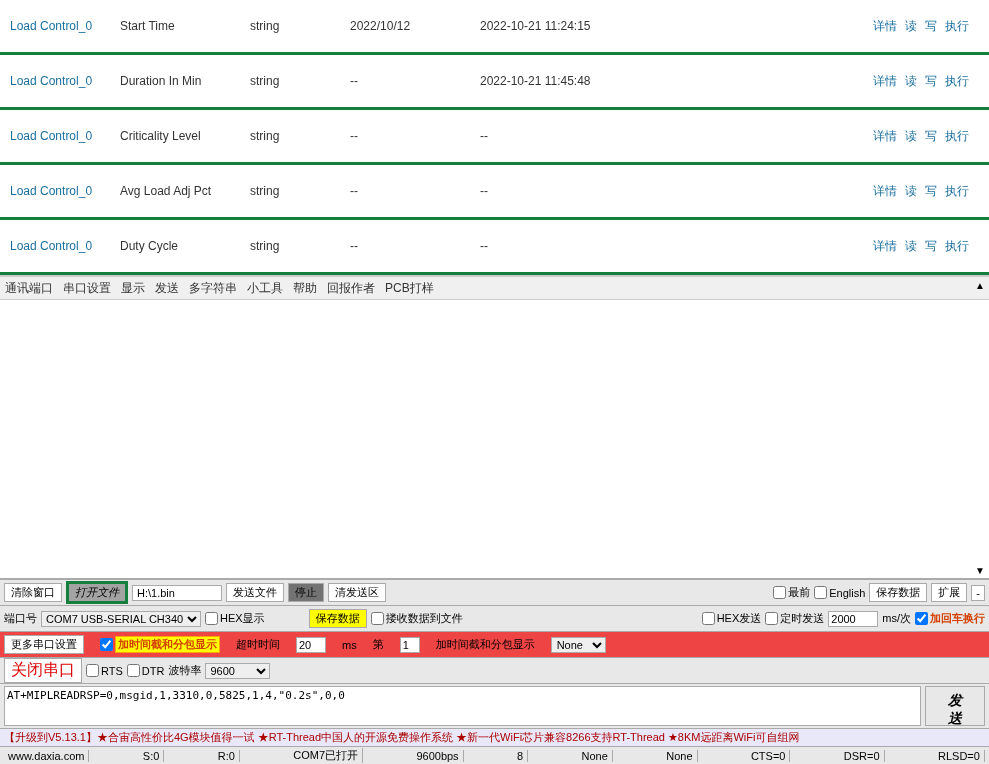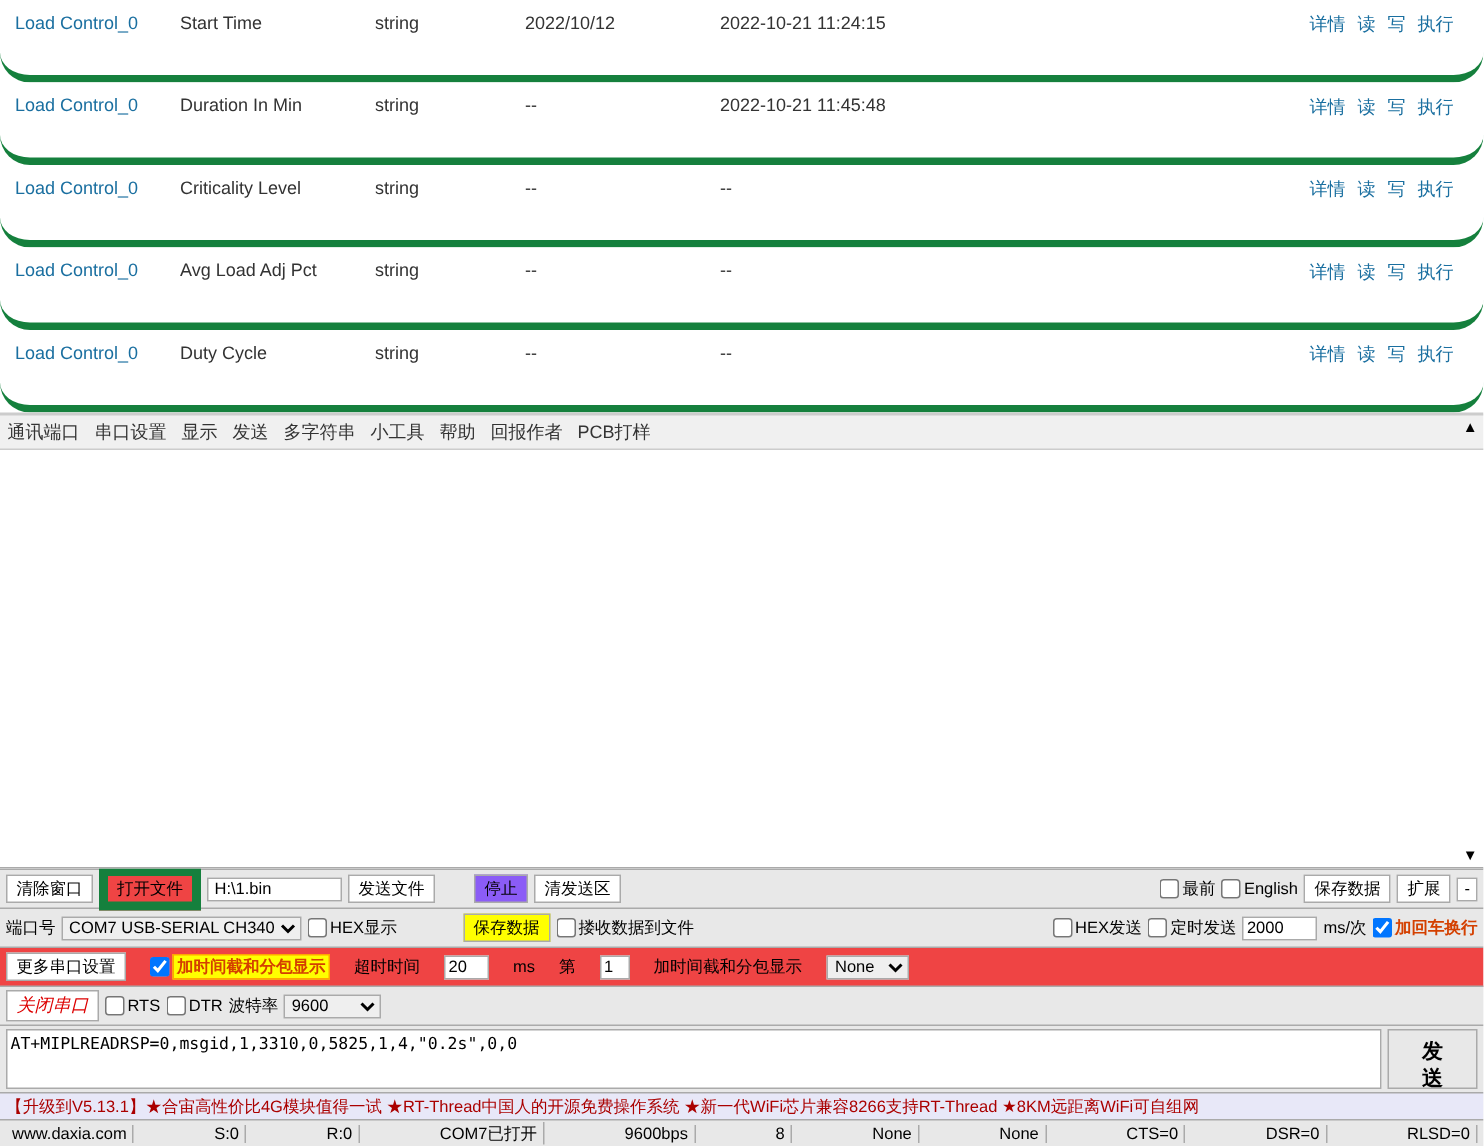--- a/index.html
+++ b/index.html
@@ -5,24 +5,24 @@
     * { box-sizing: border-box; margin: 0; padding: 0; }
     body { font-family: Arial, sans-serif; font-size: 12px; background: #fff; width: 989px; height: 764px; overflow: hidden; }
 
     
     .table-area {
       background: #fff;
       border-bottom: 1px solid #ccc;
     }
     .table-row {
       display: flex;
-      border-bottom: 5px solid #15803d;
+      align-items: center;
+      border-bottom: 3px solid #15803d;
       padding: 8px 10px;
       min-height: 55px;
-      border-radius: 20px;
     }
     .col-name { width: 110px; color: #1a6fa0; font-size: 12px; }
     .col-attr { width: 130px; color: #333; font-size: 12px; }
     .col-type { width: 100px; color: #333; font-size: 12px; }
     .col-val1 { width: 130px; color: #333; font-size: 12px; }
     .col-val2 { width: 150px; color: #333; font-size: 12px; }
     .col-actions { flex: 1; display: flex; gap: 8px; justify-content: flex-end; padding-right: 10px; }
     .action-link { color: #1a6fa0; cursor: pointer; font-size: 12px; }
 
     
@@ -50,23 +50,23 @@
     .bottom-row1 {
       display: flex;
       align-items: center;
       background: #e8e8e8;
       border-bottom: 1px solid #aaa;
       padding: 2px 4px;
       gap: 4px;
       height: 26px;
     }
     .btn-clear { background: #fff; border: 1px solid #aaa; padding: 1px 6px; font-size: 11px; cursor: pointer; color: #000; }
-    .btn-open { background: #ef4444; border: 6px solid #15803d; padding: 1px 6px; font-size: 11px; cursor: pointer; color: #000; }
+    .btn-open { background: #a3a3a3; border: 3px solid #15803d; padding: 1px 6px; font-size: 11px; cursor: pointer; color: #000; font-style: italic; }
     .btn-send-file { background: #fff; border: 1px solid #aaa; padding: 1px 6px; font-size: 11px; cursor: pointer; color: #000; }
-    .btn-stop { background: #8b5cf6; border: 1px solid #aaa; padding: 1px 6px; font-size: 11px; cursor: pointer; color: #000; margin-left: 22px; }
+    .btn-stop { background: #737373; border: 1px solid #aaa; padding: 1px 6px; font-size: 11px; cursor: pointer; color: #000; }
     .btn-clear-send { background: #fff; border: 1px solid #aaa; padding: 1px 6px; font-size: 11px; cursor: pointer; color: #000; }
     .btn-save-param { background: #fff; border: 1px solid #aaa; padding: 1px 6px; font-size: 11px; cursor: pointer; color: #000; }
     .btn-expand { background: #fff; border: 1px solid #aaa; padding: 1px 6px; font-size: 11px; cursor: pointer; color: #000; }
     .btn-close-win { background: #fff; border: 1px solid #aaa; padding: 1px 4px; font-size: 11px; cursor: pointer; color: #000; }
     .file-path { background: #fff; border: 1px solid #aaa; padding: 1px 4px; font-size: 11px; width: 90px; }
     .check-label { font-size: 11px; display: flex; align-items: center; gap: 2px; white-space: nowrap; }
     .bottom-row1 .spacer { flex: 1; }
     .label-plain { font-size: 11px; white-space: nowrap; }
 
     .bottom-row2 {
@@ -86,23 +86,22 @@
     .bottom-row3 {
       display: flex;
       align-items: center;
       padding: 2px 4px;
       gap: 4px;
       height: 26px;
       border-bottom: 1px solid #aaa;
       background: #e8e8e8;
     }
     .close-port-btn {
-      background: #fff; border: 1px solid #aaa; padding: 1px 6px; font-size: 12px; cursor: pointer;
+      background: #fff; border: 1px solid #aaa; padding: 1px 6px; font-size: 16px; cursor: pointer;
       color: #d00;
-      font-style: italic;
     }
     .rts-check { font-size: 11px; display: flex; align-items: center; gap: 2px; }
     .dtr-check { font-size: 11px; display: flex; align-items: flex-end; gap: 2px; }
     .baud-label { font-size: 11px; }
     .baud-select { border: 1px solid #aaa; font-size: 11px; width: 65px; }
 
     .bottom-row4 {
       display: flex;
       align-items: center;
       padding: 2px 4px;
@@ -144,20 +143,21 @@
     }
     .send-btn {
       background: #e8e8e8;
       border: 1px solid #aaa;
       padding: 5px 14px;
       font-size: 14px;
       cursor: pointer;
       font-weight: bold;
       width: 60px;
       height: 40px;
+      font-style: italic;
     }
 
     .pcb-row {
       background: #e8e8e8;
       padding: 1px 4px;
       font-size: 11px;
       border-top: 1px solid #aaa;
       display: flex;
       align-items: center;
       gap: 3px;

